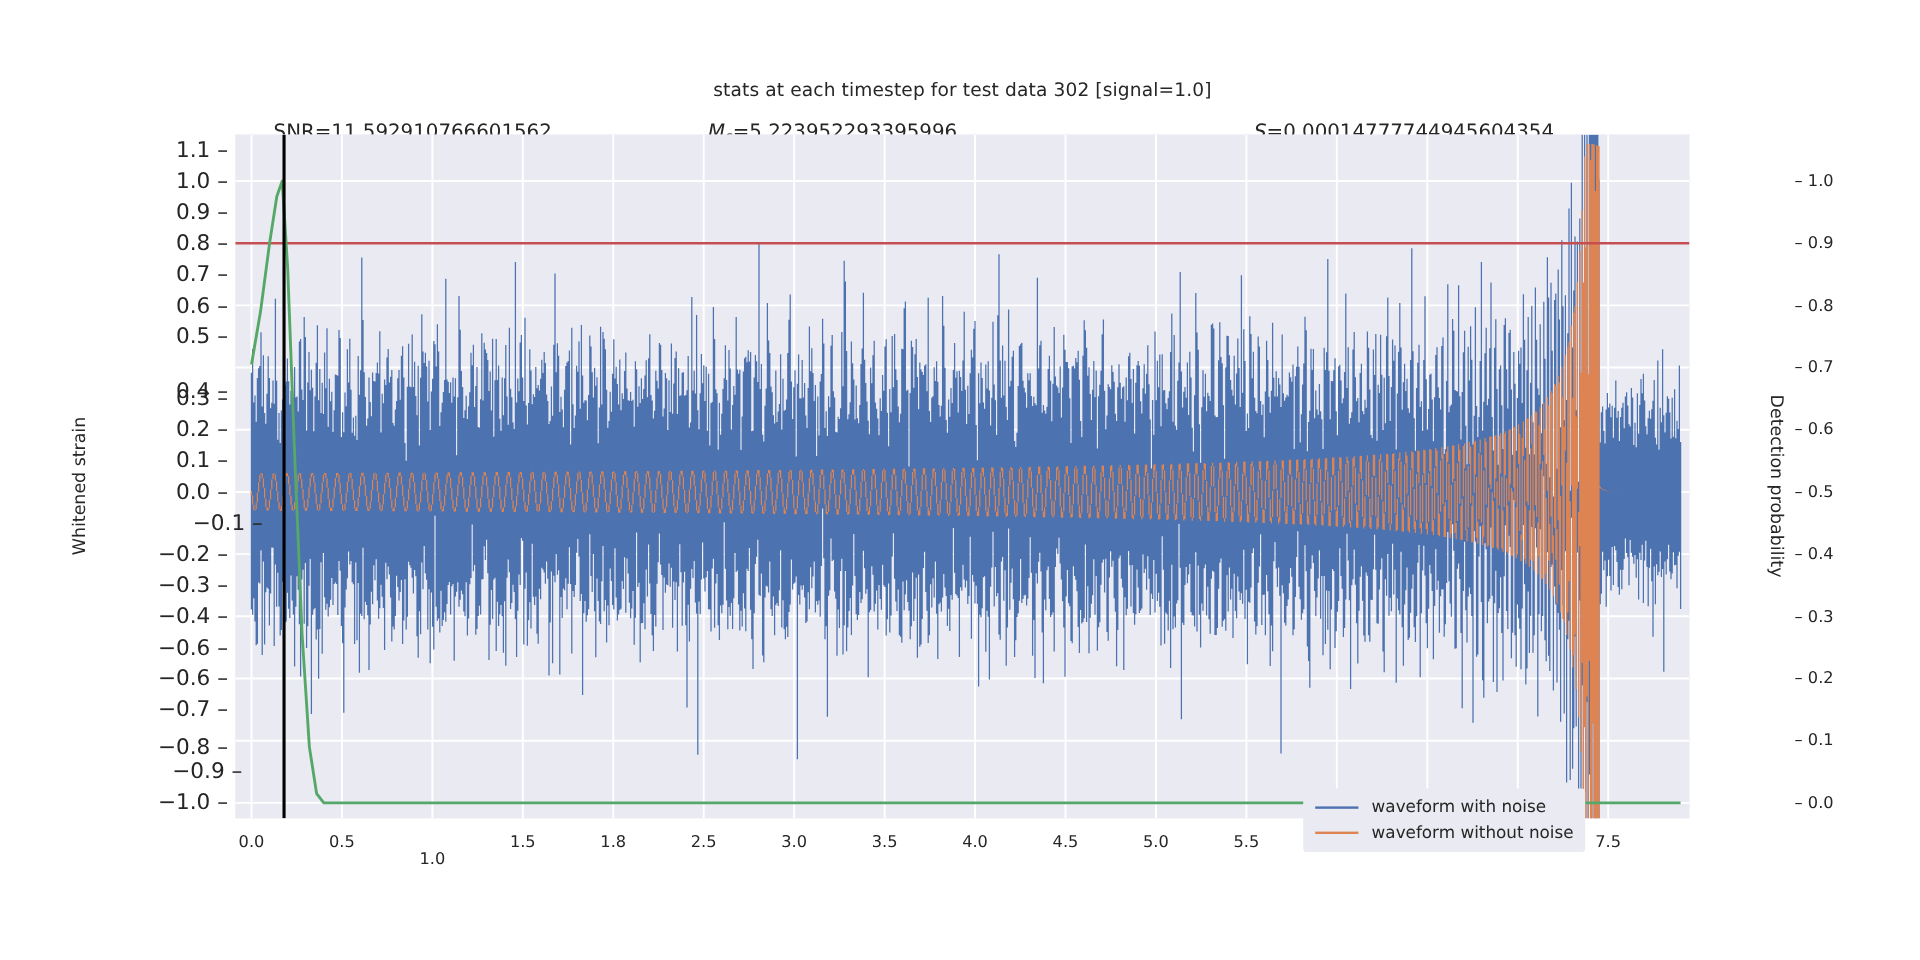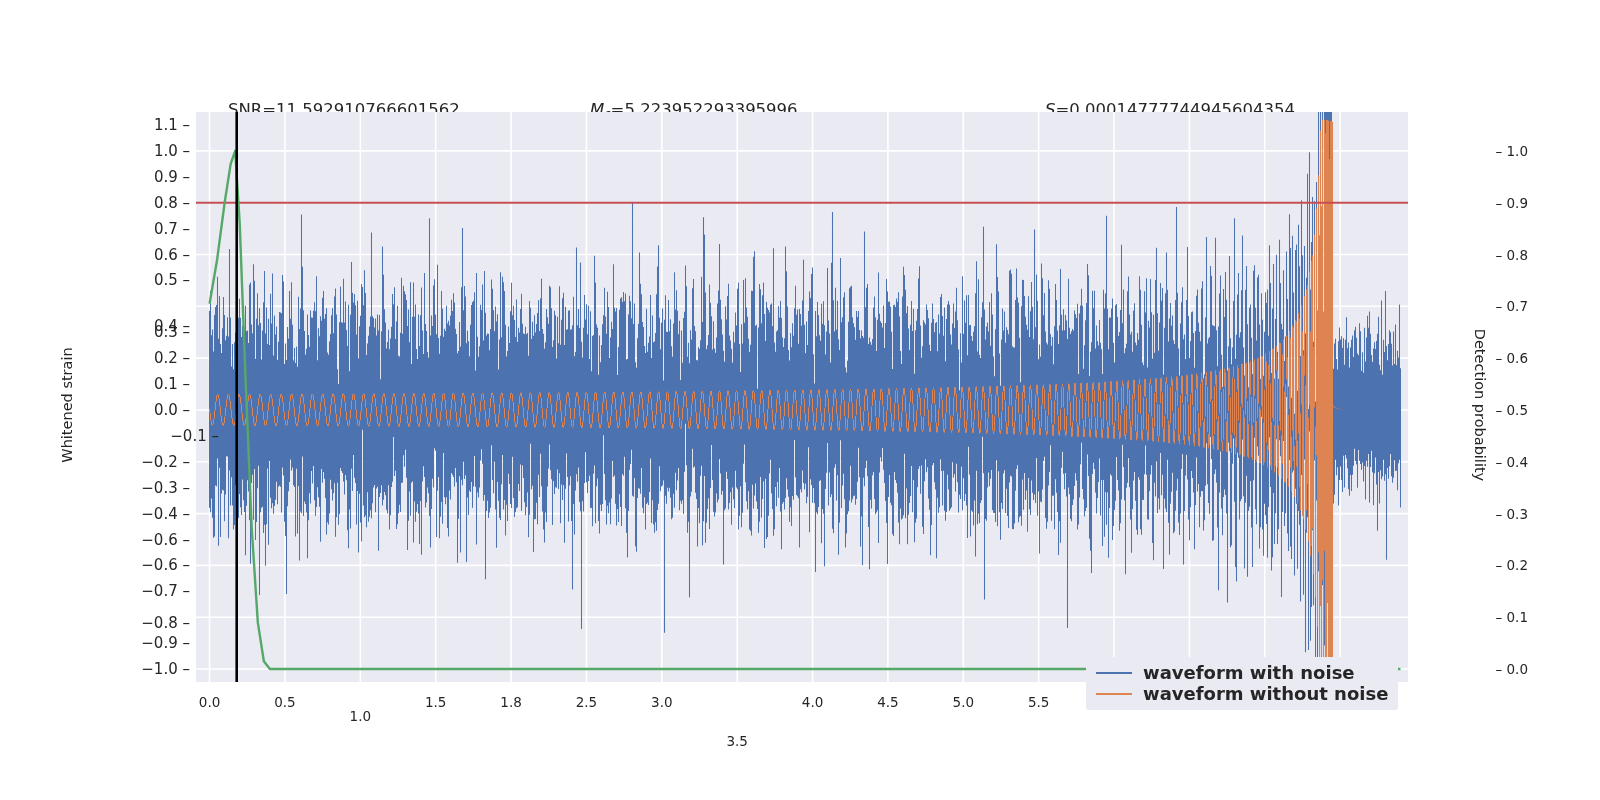--- a/index.html
+++ b/index.html
@@ -59,21 +59,21 @@
   #annot-mc   { left: 590px; }
   #annot-s    { left: 1045px; }
   .mathvar { font-style: italic; }
   .mathsub { font-style: italic; font-size: 11.5px; vertical-align: -0.25em; }
 
   .ylabel-wrap-left {
     position: absolute;
     left: 0;
     width: 196px;
     text-align: right;
-    font-size: 15px;
+    font-size: 18px;
     color: #262626;
     transform: translateY(-50%);
     white-space: nowrap;
     padding-right: 6px;
     box-sizing: border-box;
   }
   .ylabel-wrap-right {
     position: absolute;
     left: 1408px;
     width: 120px;
@@ -126,23 +126,22 @@
   }
 
   
   #legend {
     position: absolute;
     left: 1086px;
     top: 657px;
     background: #eaeaf2;
     border-radius: 3px;
     padding: 5px 10px 6px 10px;
-    font-size: 18px;
-    color: #262626;
-    font-weight: bold;
+    font-size: 14px;
+    color: #262626;
   }
   .legend-row {
     display: flex;
     align-items: center;
     height: 21px;
     white-space: nowrap;
   }
   .legend-swatch {
     width: 36px;
     height: 0;
@@ -150,20 +149,21 @@
     border-top-style: solid;
     margin-right: 11px;
     flex: none;
   }
 </style>
 </head>
 <body>
 
 <div id="figure">
 
+  <div id="chart-title">stats at each timestep for test data 302 [signal=1.0]</div>
 
   <div class="annot" id="annot-snr"><span>SNR=</span><span>11.592910766601562</span></div>
   <div class="annot" id="annot-mc"><span class="mathvar">M</span><span class="mathsub">c</span><span>=</span><span>5.223952293395996</span></div>
   <div class="annot" id="annot-s"><span class="mathvar">S</span><span>=</span><span>0.00014777744945604354</span></div>
 
   <div id="plot-area">
     <svg id="plot-svg" width="1212" height="570" viewBox="0 0 1212 570">
       <g id="gridlines">
           <line x1="0" y1="38.863636363636374" x2="1212" y2="38.863636363636374" stroke="#ffffff" stroke-width="1.6"></line>
           <line x1="0" y1="90.68181818181807" x2="1212" y2="90.68181818181807" stroke="#ffffff" stroke-width="1.6"></line>
@@ -226,21 +226,21 @@
       <div class="ylabel-wrap-left" style="top: 384.045px;">0.1 –</div>
       <div class="ylabel-wrap-left" style="top: 409.955px;">0.0 –</div>
       <div class="ylabel-wrap-left" style="top: 435.864px; margin-left: 29px;">−0.1 –</div>
       <div class="ylabel-wrap-left" style="top: 461.773px;">−0.2 –</div>
       <div class="ylabel-wrap-left" style="top: 487.682px;">−0.3 –</div>
       <div class="ylabel-wrap-left" style="top: 513.591px;">−0.4 –</div>
       <div class="ylabel-wrap-left" style="top: 539.5px;">−0.6 –</div>
       <div class="ylabel-wrap-left" style="top: 565.409px;">−0.6 –</div>
       <div class="ylabel-wrap-left" style="top: 591.318px;">−0.7 –</div>
       <div class="ylabel-wrap-left" style="top: 623px;">−0.8 –</div>
-      <div class="ylabel-wrap-left" style="top: 643.136px;">−0.9 –</div>
+      <div class="ylabel-wrap-left" style="top: 643.136px; margin-left: 12px;">−0.9 –</div>
       <div class="ylabel-wrap-left" style="top: 669.045px;">−1.0 –</div>
     </div>
   <div id="ticks-right">
       <div class="ylabel-wrap-right" style="top: 150.864px;">– 1.0</div>
       <div class="ylabel-wrap-right" style="top: 202.682px;">– 0.9</div>
       <div class="ylabel-wrap-right" style="top: 254.5px;">– 0.8</div>
       <div class="ylabel-wrap-right" style="top: 306.318px;">– 0.7</div>
       <div class="ylabel-wrap-right" style="top: 358.136px;">– 0.6</div>
       <div class="ylabel-wrap-right" style="top: 409.955px;">– 0.5</div>
       <div class="ylabel-wrap-right" style="top: 461.773px;">– 0.4</div>
@@ -250,21 +250,21 @@
       <div class="ylabel-wrap-right" style="top: 669.045px;">– 0.0</div>
     </div>
   <div id="ticks-x">
       <div class="xtick" style="left: 209.567px;">0.0</div>
       <div class="xtick" style="left: 284.94px;">0.5</div>
       <div class="xtick" style="left: 360.313px; margin-top: 14px;">1.0</div>
       <div class="xtick" style="left: 435.687px;">1.5</div>
       <div class="xtick" style="left: 511.06px;">1.8</div>
       <div class="xtick" style="left: 586.433px;">2.5</div>
       <div class="xtick" style="left: 661.806px;">3.0</div>
-      <div class="xtick" style="left: 737.179px; margin-top: 39px;">3.5</div>
+      <div class="xtick" style="left: 737.179px;">3.5</div>
       <div class="xtick" style="left: 812.552px;">4.0</div>
       <div class="xtick" style="left: 887.925px;">4.5</div>
       <div class="xtick" style="left: 963.299px;">5.0</div>
       <div class="xtick" style="left: 1038.67px;">5.5</div>
       <div class="xtick" style="left: 1114.04px;">6.0</div>
       <div class="xtick" style="left: 1189.42px;">6.5</div>
       <div class="xtick" style="left: 1264.79px;">7.0</div>
       <div class="xtick" style="left: 1340.16px;">7.5</div>
     </div>
 

